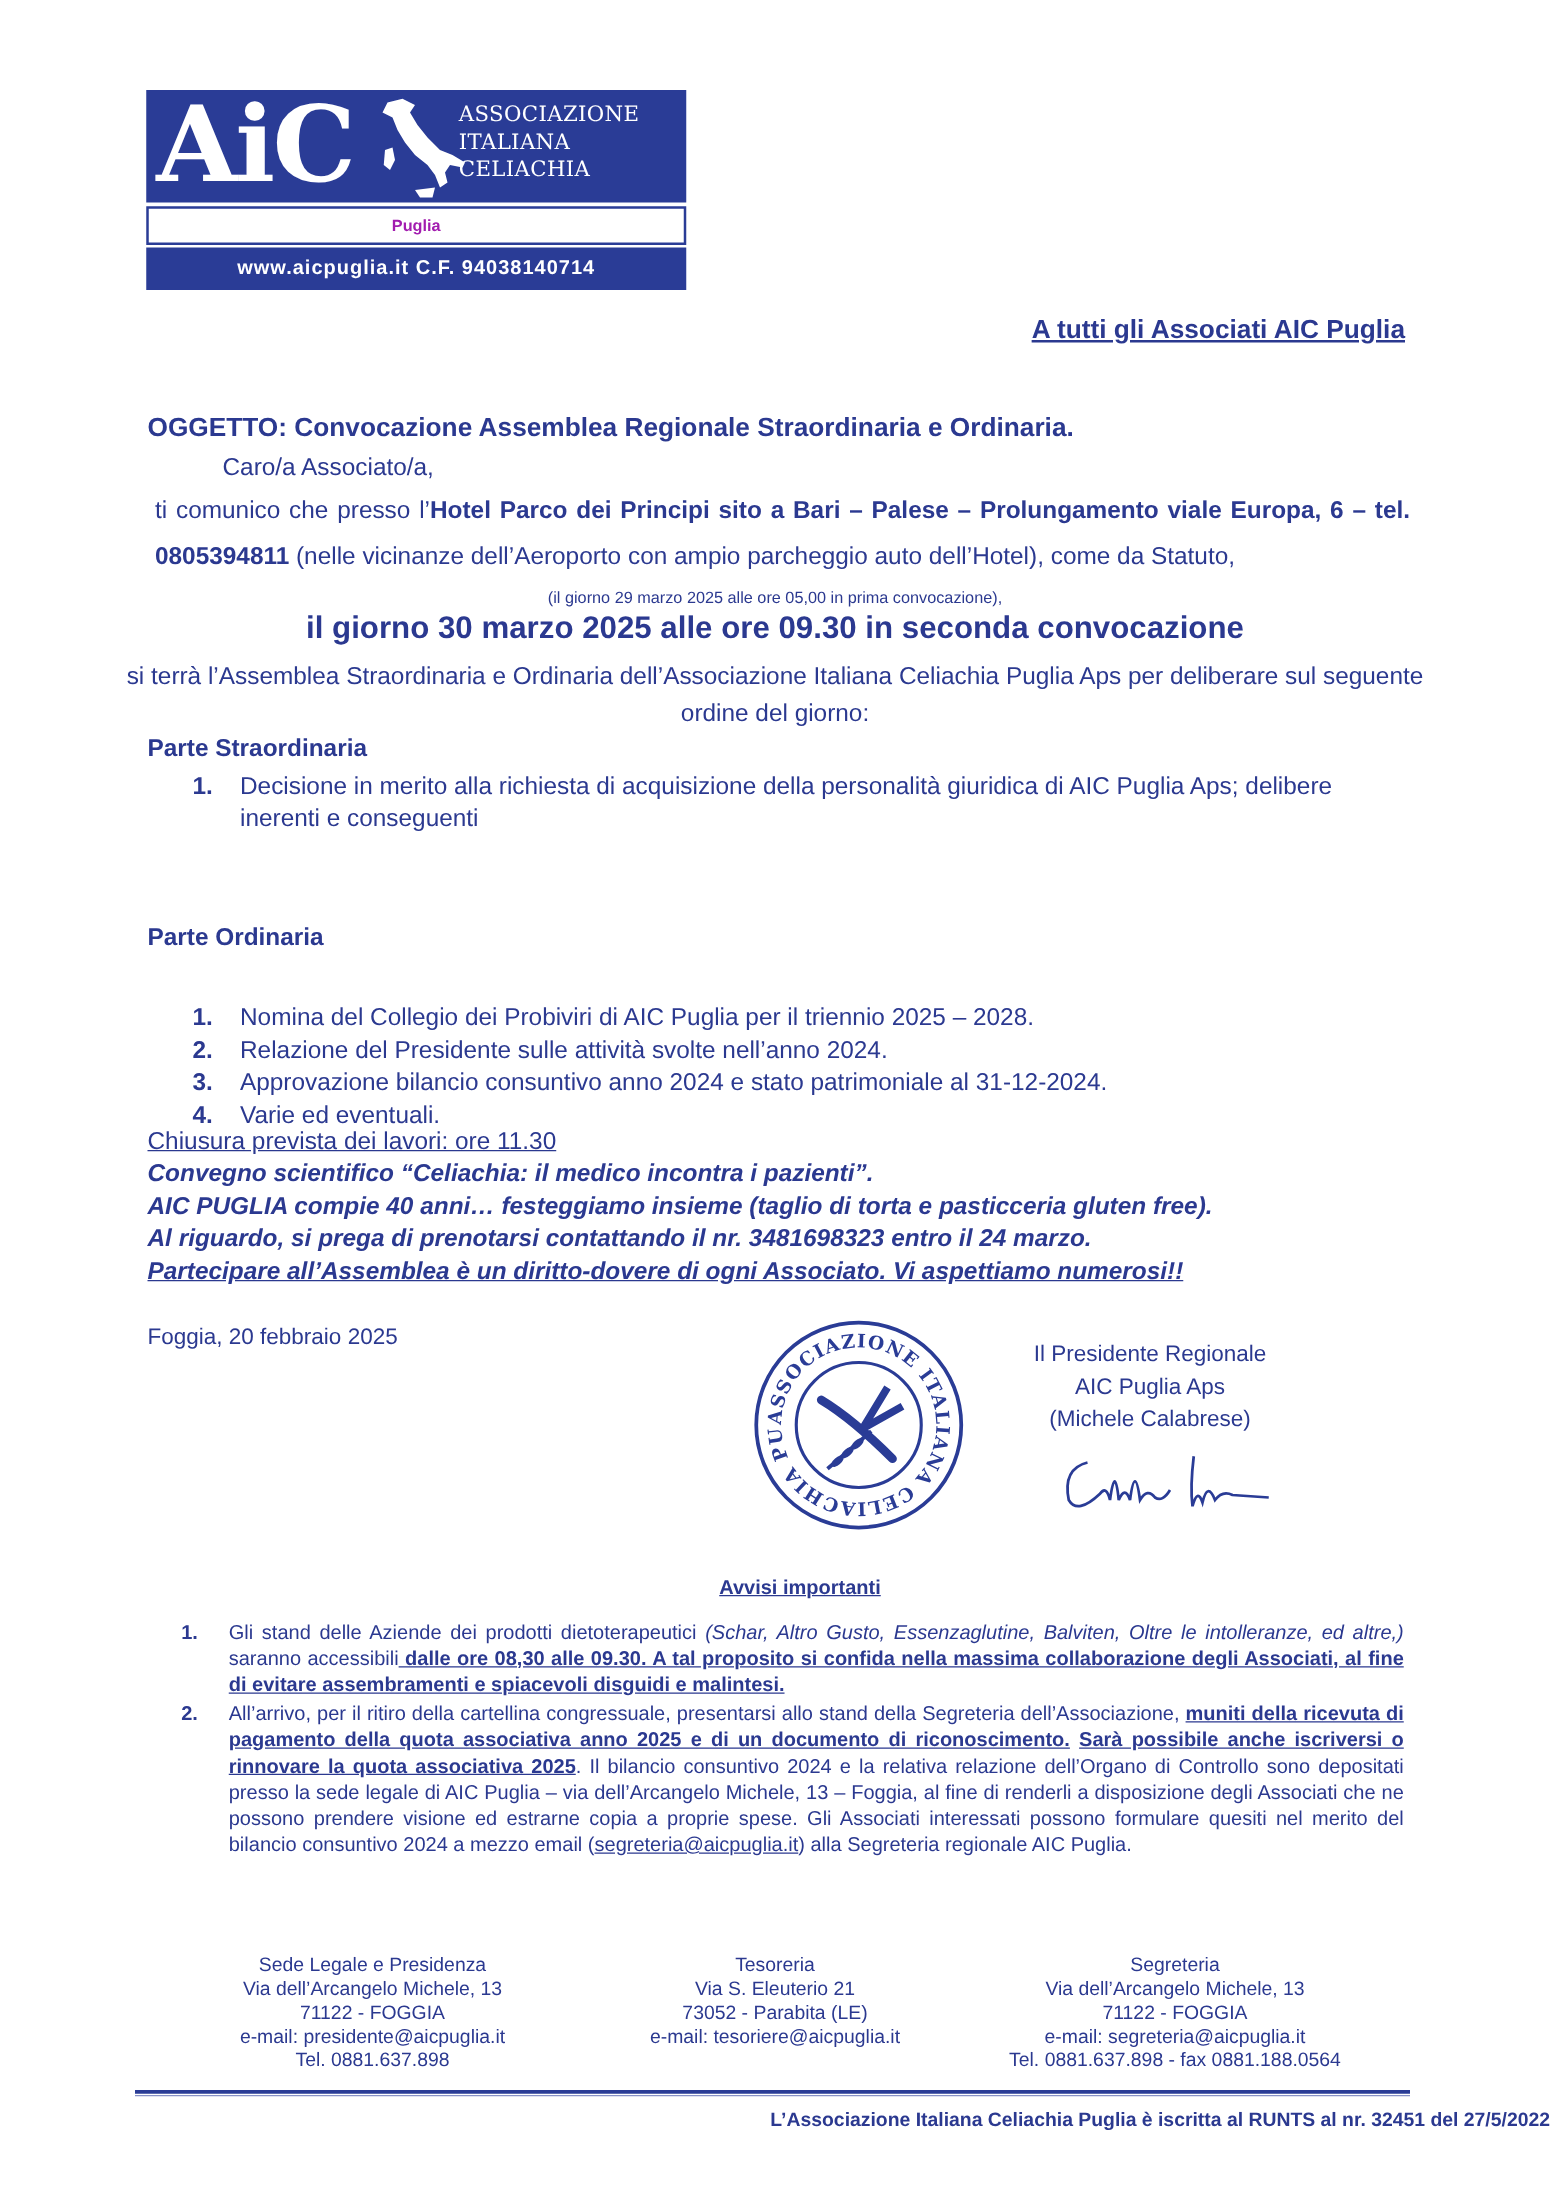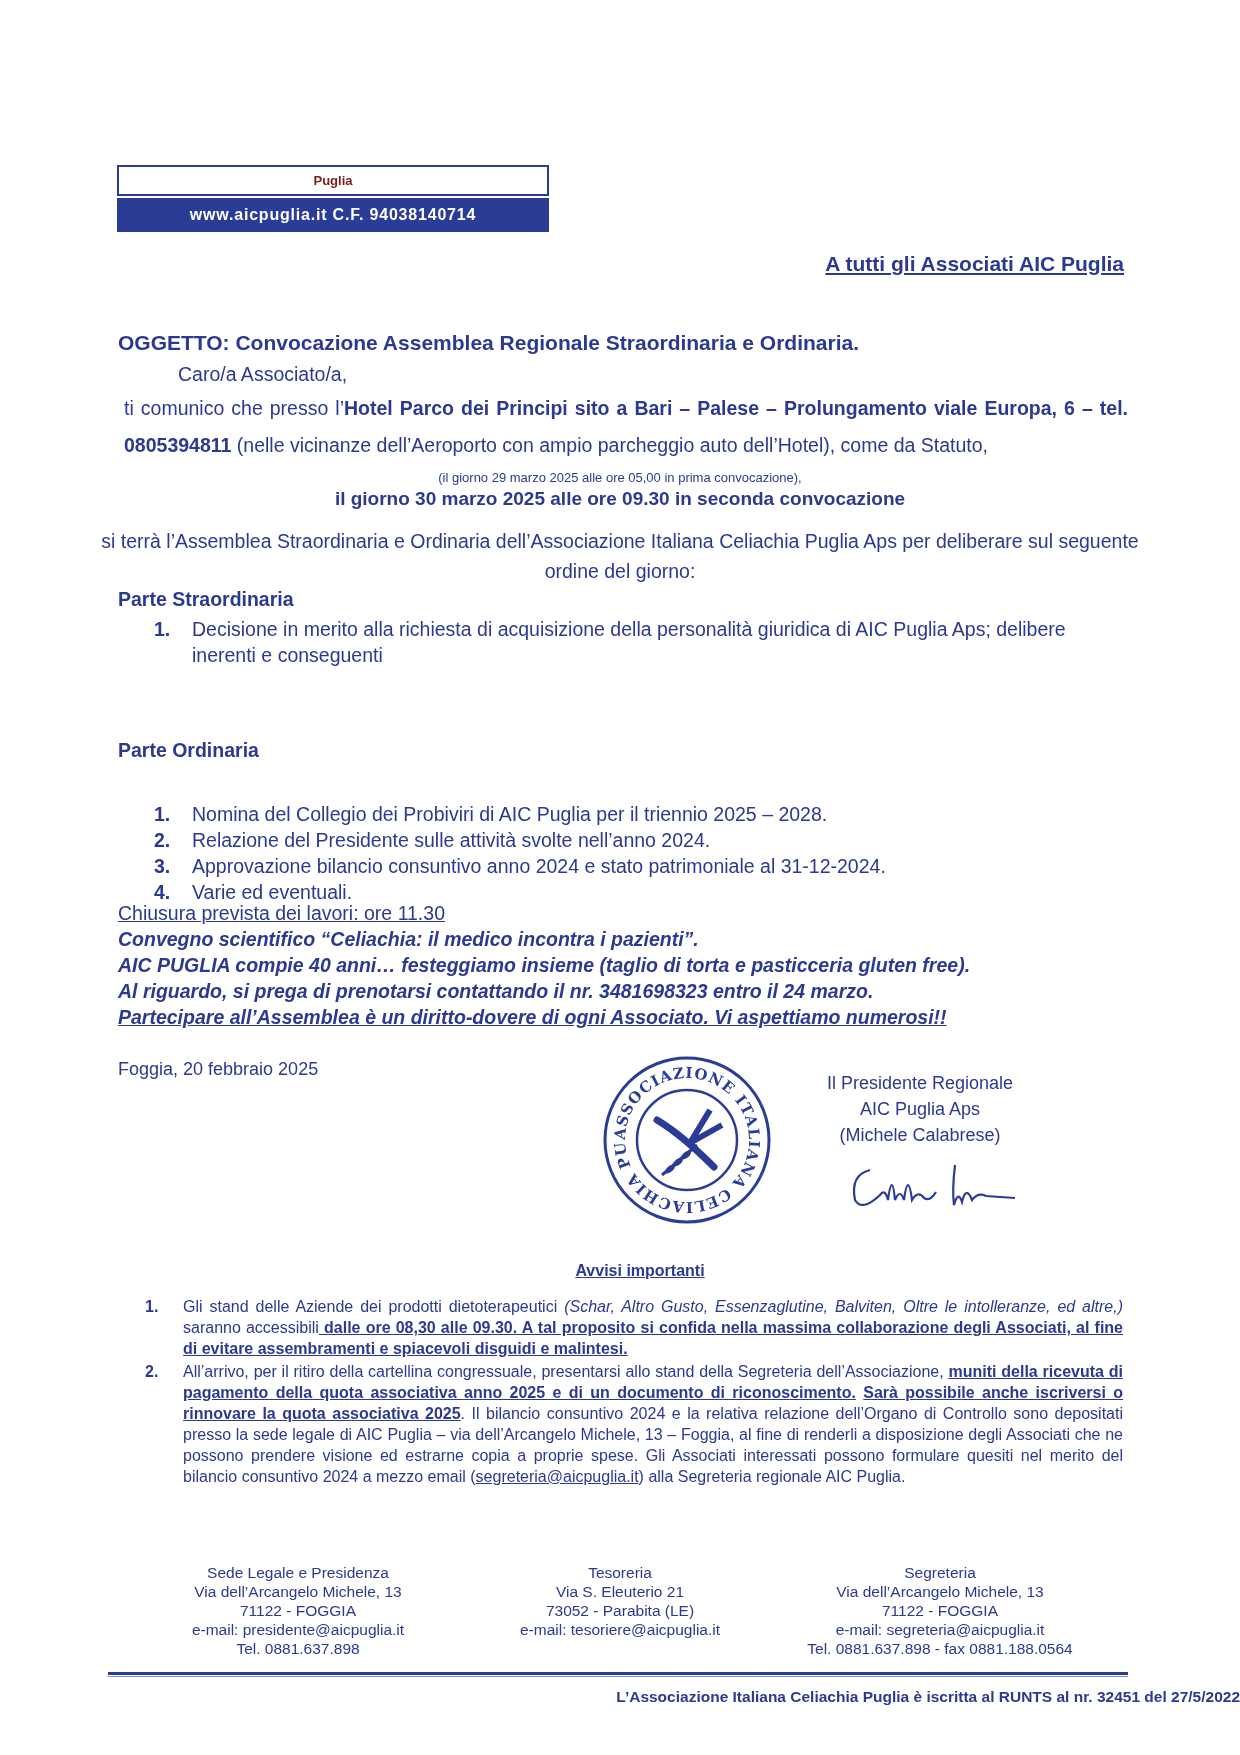--- a/index.html
+++ b/index.html
@@ -9,32 +9,32 @@
 
   
   #logo { left: 117px; top: 72px; width: 432px; height: 160px; }
   #logo-top { position: absolute; left: 0; top: 0; width: 432px; height: 90px; background: #2a3c96; }
   #logo-aic { position: absolute; left: 8px; top: -6px; font-family: "DejaVu Serif", serif; font-weight: bold;
               font-size: 84px; color: #fff; letter-spacing: -2px; line-height: 100px; }
   #logo-map { position: absolute; left: 175px; top: 4px; width: 90px; height: 84px; }
   #logo-name { position: absolute; left: 250px; top: 9px; color: #fff; font-family: "DejaVu Serif", serif;
                font-size: 17px; line-height: 22px; letter-spacing: 0.3px; }
   #logo-region { position: absolute; left: 0; top: 93px; width: 428px; height: 27px; border: 2px solid #2a3c96;
-                 background: #fff; text-align: center; font-weight: bold; font-size: 13px; line-height: 27px; color: #7f1d1d; }
+                 background: #fff; text-align: center; font-weight: bold; font-size: 13px; line-height: 27px; color: #a21caf; }
   #logo-bottom { position: absolute; left: 0; top: 126px; width: 432px; height: 34px; background: #2a3c96; color: #fff;
                  font-weight: bold; font-size: 16px; line-height: 34px; text-align: center; letter-spacing: 0.8px; }
 
   #recipient { right: 116px; top: 252px; font-weight: bold; font-size: 21px; text-decoration: underline; }
   #subject { left: 118px; top: 307px; font-weight: bold; font-size: 21px; margin-top: 24px; }
 
   .body { left: 124px; width: 1004px; font-size: 19.5px; line-height: 37px; }
   #greeting { left: 178px; top: 363px; font-size: 19.5px; }
   #intro { top: 390px; text-align: justify; text-align-last: left; }
   #first-call { left: 0; width: 1240px; top: 470px; text-align: center; font-size: 13px; }
-  #second-call { left: 0; width: 1240px; top: 488px; text-align: center; font-size: 19px; font-weight: bold; }
+  #second-call { left: 0; width: 1240px; top: 488px; text-align: center; font-size: 25px; font-weight: bold; }
   #assembly { left: 100px; width: 1040px; top: 526px; text-align: center; font-size: 19.5px; line-height: 30px; }
 
   .section-title { left: 118px; font-weight: bold; font-size: 19.5px; }
   ol.agenda { position: absolute; left: 118px; width: 1000px; margin: 0; padding: 0; list-style: none; font-size: 19.5px; line-height: 26px; }
   ol.agenda li { position: relative; padding-left: 74px; }
   ol.agenda li .num { position: absolute; left: 36px; font-weight: bold; }
 
   #closing { left: 118px; top: 902px; font-size: 19.5px; text-decoration: underline; }
   .italic-line { left: 118px; font-size: 19.5px; font-weight: bold; font-style: italic; }
 
@@ -54,20 +54,33 @@
 
   .footer-col { top: 1563px; width: 330px; text-align: center; font-size: 15.5px; line-height: 19px; }
   #footer-rule { left: 108px; top: 1672px; width: 1020px; height: 3px; background: #2a3c96; }
   #footer-rule2 { left: 108px; top: 1676px; width: 1020px; height: 1px; background: #8891c6; }
   #runts { left: 0; width: 1240px; top: 1688px; text-align: right; font-weight: bold; font-size: 15.5px; }
 </style>
 </head>
 <body>
 
 <div id="logo" class="abs">
+  <div id="logo-top">
+    <span id="logo-aic">AiC</span>
+    <svg id="logo-map" viewBox="0 0 90 84">
+      <path fill="#fff" d="M18 6 L30 3 L40 8 L36 14 L42 24 L50 34 L60 44 L70 48 L80 54 L78 58 L68 56 L64 62 L66 70 L60 74 L56 64 L50 56 L40 48 L32 38 L26 28 L22 18 L14 14 Z"></path>
+      <path fill="#fff" d="M16 44 L22 42 L24 52 L20 60 L15 56 Z"></path>
+      <path fill="#fff" d="M40 76 L56 74 L54 82 L44 82 Z"></path>
+    </svg>
+    <div id="logo-name">
+      <div>ASSOCIAZIONE</div>
+      <div>ITALIANA</div>
+      <div>CELIACHIA</div>
+    </div>
+  </div>
   <div id="logo-region">Puglia</div>
   <div id="logo-bottom">www.aicpuglia.it  C.F. 94038140714</div>
 </div>
 
 <div id="recipient" class="abs">A tutti gli Associati AIC Puglia</div>
 <div id="subject" class="abs">OGGETTO: Convocazione Assemblea Regionale Straordinaria e Ordinaria.</div>
 
 <div id="greeting" class="abs">Caro/a Associato/a,</div>
 <div id="intro" class="abs body"><span>ti comunico che presso l’</span><b>Hotel Parco dei Principi sito a Bari – Palese – Prolungamento viale Europa, 6 – tel. 0805394811</b><span> (nelle vicinanze dell’Aeroporto con ampio parcheggio auto dell’Hotel), come da Statuto,</span></div>
 

